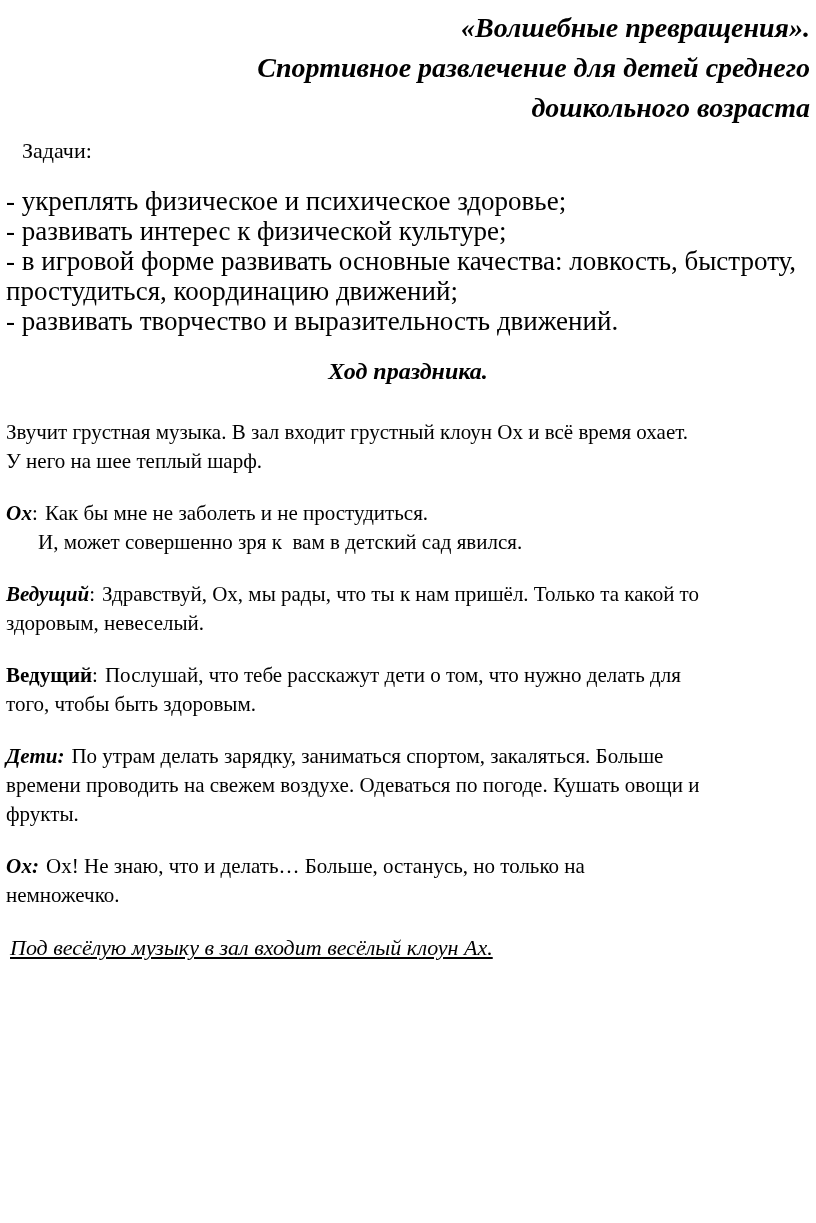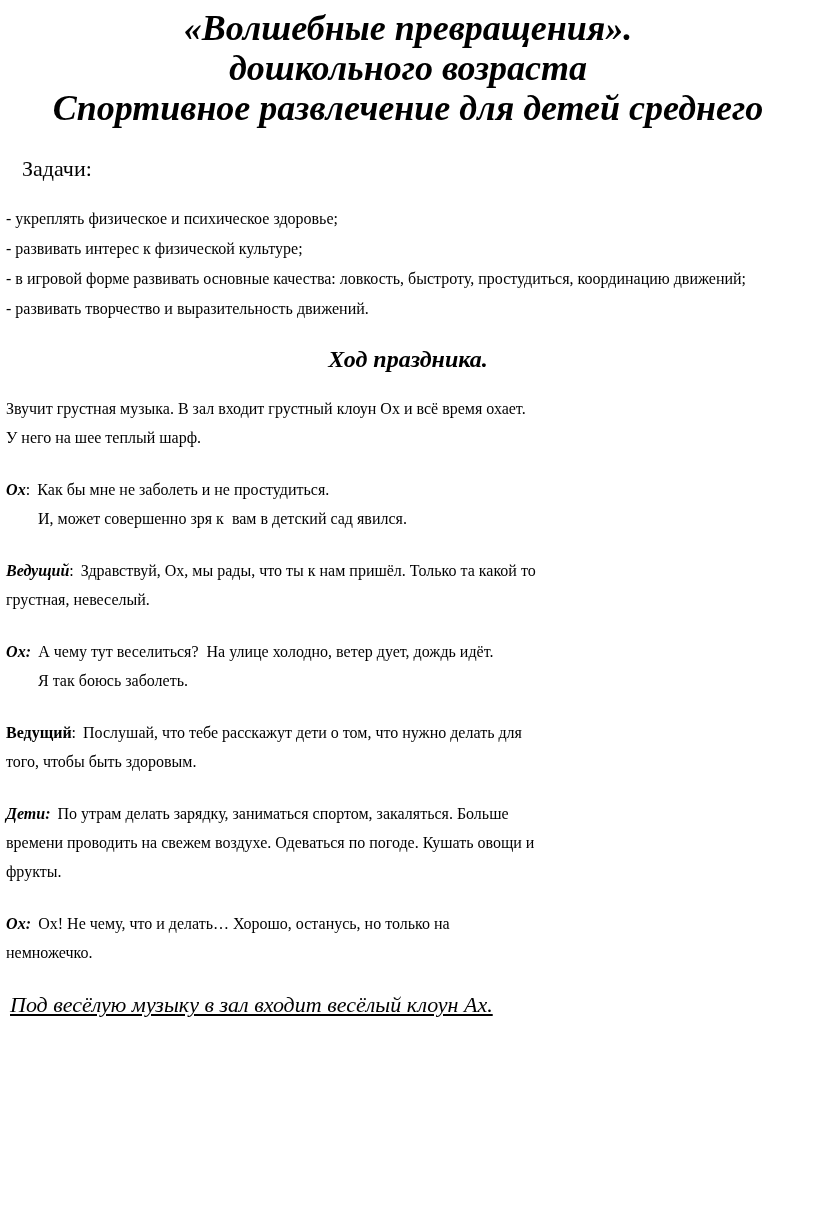--- a/index.html
+++ b/index.html
@@ -13,46 +13,46 @@
     overflow: hidden;
     font-family: "Liberation Serif", "DejaVu Serif", serif;
     color: #000000;
   }
   .page {
     padding: 8px 6px 0 6px;
     box-sizing: border-box;
     width: 816px;
   }
   h1.doc-title {
-    margin: 0 0 26px 0;
-    font-size: 36px;
+    margin: 0 0 8px 0;
+    font-size: 28px;
     line-height: 40px;
     font-weight: bold;
     font-style: italic;
-    text-align: center;
+    text-align: right;
   }
   h1.doc-title .tline { display: block; }
   .para {
     margin: 0 0 23px 0;
-    font-size: 16px;
+    font-size: 21px;
     line-height: 29px;
   }
   .tasks-heading {
     margin: 0 0 21px 16px;
     font-size: 22px;
     line-height: 29px;
   }
   .tasks {
     margin: 8px 0 20px 0;
-    font-size: 16px;
+    font-size: 27px;
     line-height: 30px;
   }
   .tasks .task-line { white-space: pre-wrap; }
   h2.section-heading {
-    margin: 0 0 20px 0;
+    margin: 0 0 32px 0;
     font-size: 24px;
     line-height: 30px;
     font-weight: bold;
     font-style: italic;
     text-align: center;
   }
   .spk { font-weight: bold; }
   .bi { font-weight: bold; font-style: italic; text-align: right; }
   .b  { font-weight: bold; font-style: normal; }
   .gap { margin-right: 7px; }
@@ -70,49 +70,48 @@
     text-decoration: underline;
   }
 </style>
 </head>
 <body>
 
 <div class="page">
 
   <h1 class="doc-title">
       <span class="tline">«Волшебные превращения».</span>
+      <span class="tline">Спортивное развлечение для детей среднего</span>
       <span class="tline">дошкольного возраста</span>
-      <span class="tline">Спортивное развлечение для детей среднего</span>
     </h1>
 
   <p class="tasks-heading">Задачи:</p>
 
   <div class="tasks">
     <div class="task-line">- укреплять физическое и психическое здоровье;</div>
     <div class="task-line">- развивать интерес к физической культуре;</div>
     <div class="task-line">- в игровой форме развивать основные качества: ловкость, быстроту, простудиться, координацию движений;</div>
     <div class="task-line">- развивать творчество и выразительность движений.</div>
   </div>
 
   <h2 class="section-heading">Ход праздника.</h2>
 
   <p class="para">
       <span class="cont">Звучит грустная музыка. В зал входит грустный клоун Ох и всё время охает.</span>
       <span class="cont">У него на шее теплый шарф.</span>
     </p>
 
   <p class="para"><span class="spk bi">Ох</span><span class="colon gap">:</span><span class="txt">Как бы мне не заболеть и не простудиться.</span><span class="cont indent">И, может совершенно зря к  вам в детский сад явился.</span></p>
 
-  <p class="para"><span class="spk bi">Ведущий</span><span class="colon gap">:</span><span class="txt">Здравствуй, Ох, мы рады, что ты к нам пришёл. Только та какой то</span><span class="cont">грустная, невеселый.</span></p>
+  <p class="para"><span class="spk bi">Ведущий</span><span class="colon gap">:</span><span class="txt">Здравствуй, Ох, мы рады, что ты к нам пришёл. Только та какой то</span><span class="cont">здоровым, невеселый.</span></p>
 
-  <p class="para"><span class="spk bi gap">Ох:</span><span class="txt">А чему тут веселиться?  На улице холодно, ветер дует, дождь идёт.</span><span class="cont indent">Я так боюсь заболеть.</span></p>
 
   <p class="para"><span class="spk b">Ведущий</span><span class="colon gap">:</span><span class="txt">Послушай, что тебе расскажут дети о том, что нужно делать для</span><span class="cont">того, чтобы быть здоровым.</span></p>
 
   <p class="para"><span class="spk bi gap">Дети:</span><span class="txt">По утрам делать зарядку, заниматься спортом, закаляться. Больше</span><span class="cont">времени проводить на свежем воздухе. Одеваться по погоде. Кушать овощи и</span><span class="cont">фрукты.</span></p>
 
 
 
-  <p class="para"><span class="spk bi gap">Ох:</span><span class="txt">Ох! Не чему, что и делать… Хорошо, останусь, но только на</span><span class="cont">немножечко.</span></p>
+  <p class="para"><span class="spk bi gap">Ох:</span><span class="txt">Ох! Не знаю, что и делать… Больше, останусь, но только на</span><span class="cont">немножечко.</span></p>
 
   <p class="closing"><span class="iu">Под весёлую музыку в зал входит весёлый клоун Ах.</span></p>
 
 </div>
 
 </body></html>

